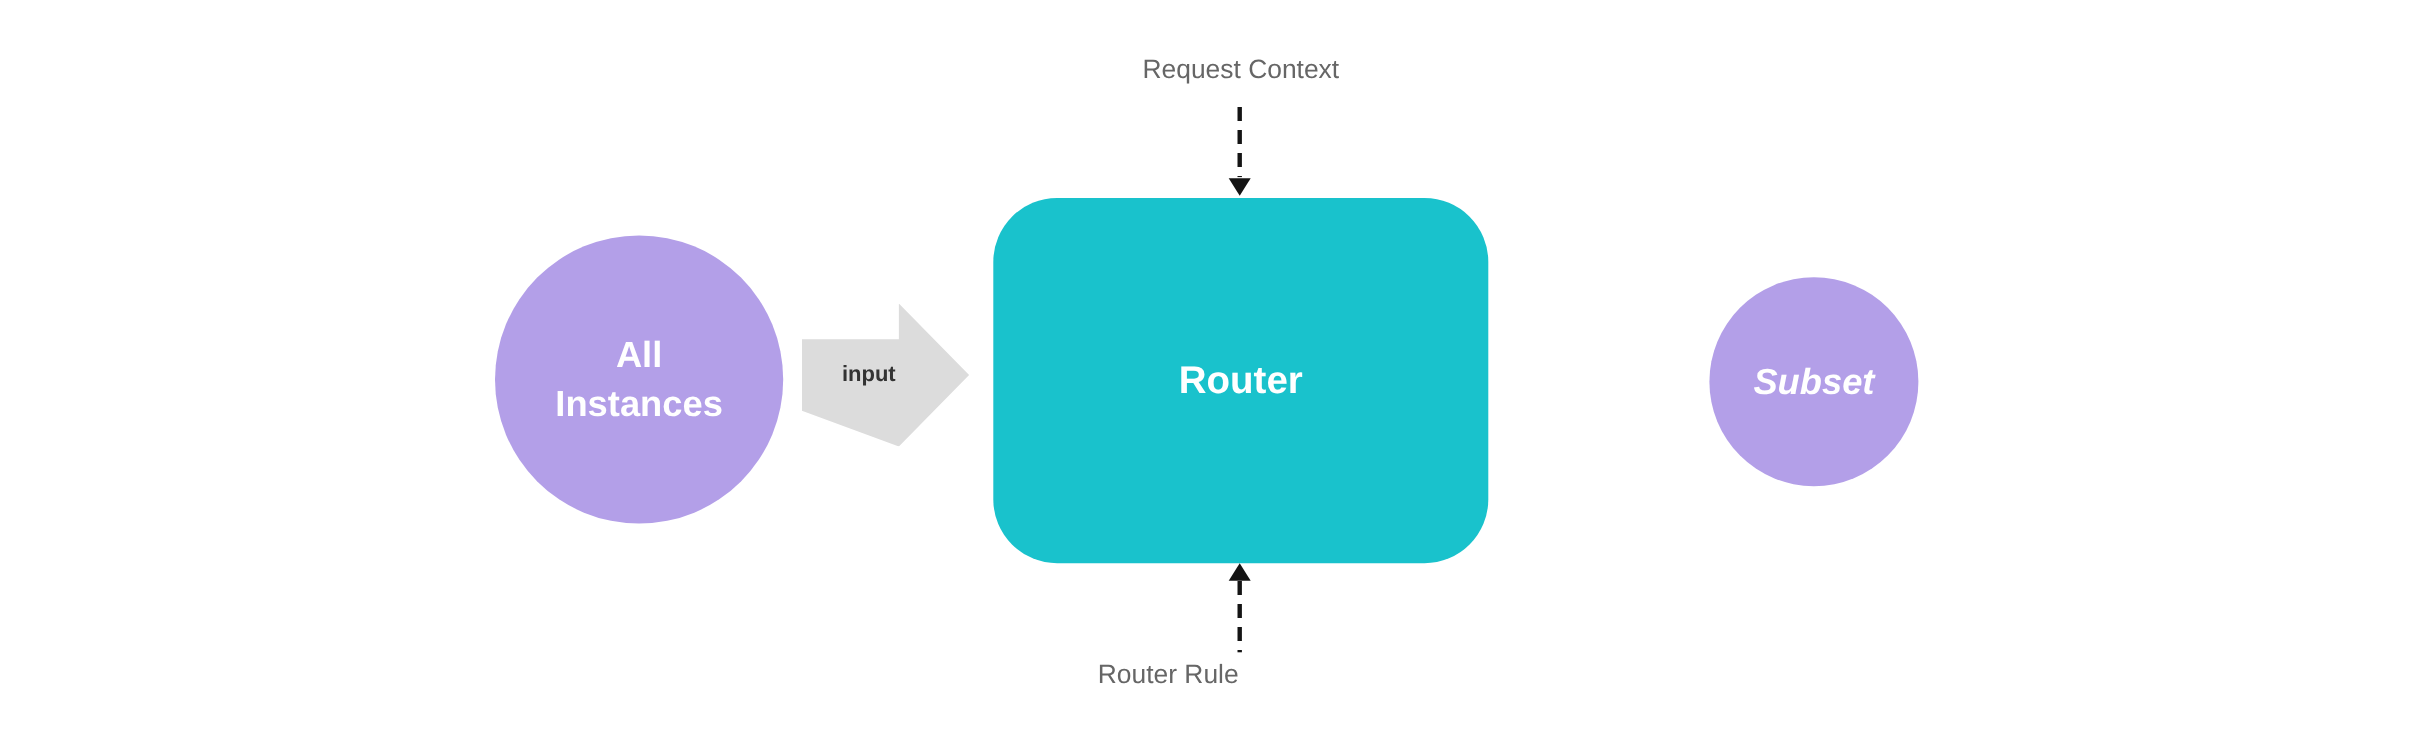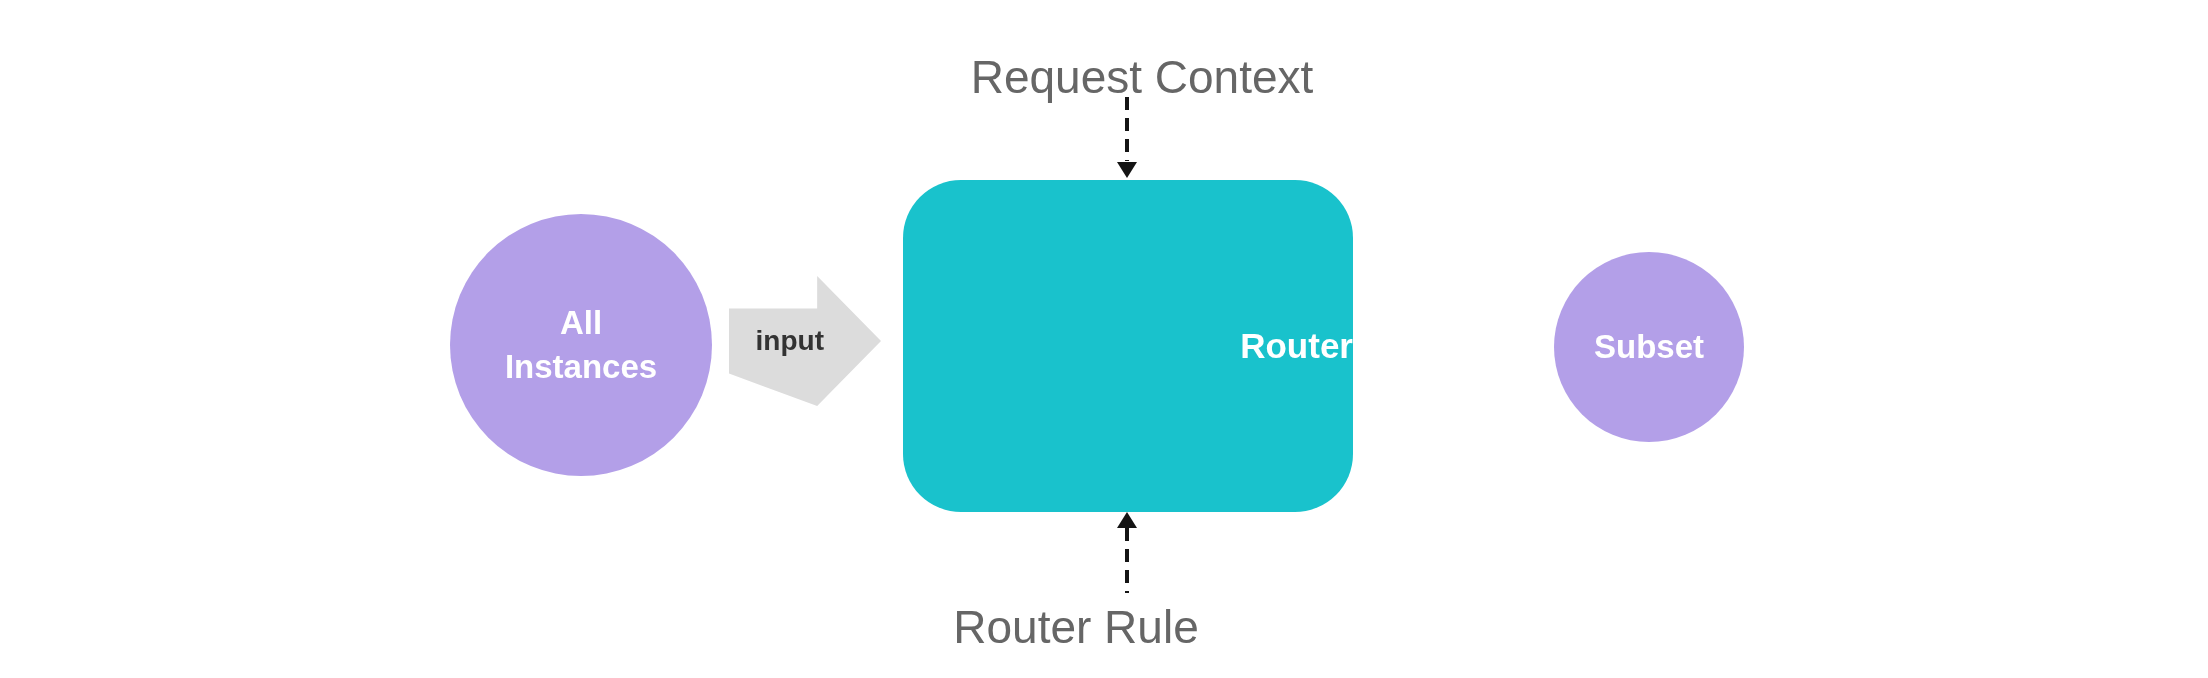--- a/index.html
+++ b/index.html
@@ -13,25 +13,24 @@
     height: 678px;
     background: var(--background, #ffffff);
     font-family: "Liberation Sans", sans-serif;
     overflow: hidden;
   }
 
   
   .ctx-label {
     position: absolute;
     transform: translateX(-50%);
-    font-size: 46px;
+    font-size: 24px;
     line-height: 1.2;
     color: var(--label-gray, #666666);
     white-space: nowrap;
-    margin-left: 14px;
   }
   .ctx-label.top    { left: 1128px; top: 50px; }
   .ctx-label.bottom { left: 1062px; top: 600px; }
 
   
   .dash-line {
     position: absolute;
     width: 4px;
     background: repeating-linear-gradient(
       to bottom,
@@ -72,32 +71,32 @@
     text-align: center;
   }
   .node-circle .node-text {
     color: var(--node-text, #ffffff);
     font-weight: bold;
     font-size: 33px;
     line-height: 44px;
   }
   .node-circle.left  { left: 450px;  top: 214px; width: 262px; height: 262px; justify-content: center; }
   .node-circle.left .node-text { width: 180px; }
-  .node-circle.right { left: 1554px; top: 252px; width: 190px; height: 190px; }
+  .node-circle.right { left: 1554px; top: 252px; width: 190px; height: 190px; font-style: italic; }
 
   
   .router-box {
     position: absolute;
     left: 903px; top: 180px;
     width: 450px; height: 332px;
     border-radius: 58px;
     background: var(--router-teal, #19c2cc);
     display: flex;
     align-items: center;
-    justify-content: flex-end;
+    justify-content: center;
   }
   .router-box .node-text {
     color: var(--node-text, #ffffff);
     font-weight: bold;
     font-size: 35px;
   }
 
   
   .block-arrow {
     position: absolute;
@@ -112,21 +111,21 @@
     left: 1392px; top: 280px;
     width: 135px; height: 122px;
     clip-path: polygon(0% 23%, 53% 23%, 53% 0%, 100% 50%, 53% 100%, 0% 77%);
   }
   .arrow-label {
     position: absolute;
     left: 40%;
     top: 50%;
     transform: translate(-50%, -50%);
     font-weight: bold;
-    font-size: 28px;
+    font-size: 20px;
     color: var(--arrow-label-dark, #333333);
     white-space: nowrap;
   }
 </style>
 </head>
 <body>
 
 <div class="canvas">
 
   <div class="ctx-label top">Request Context</div>

